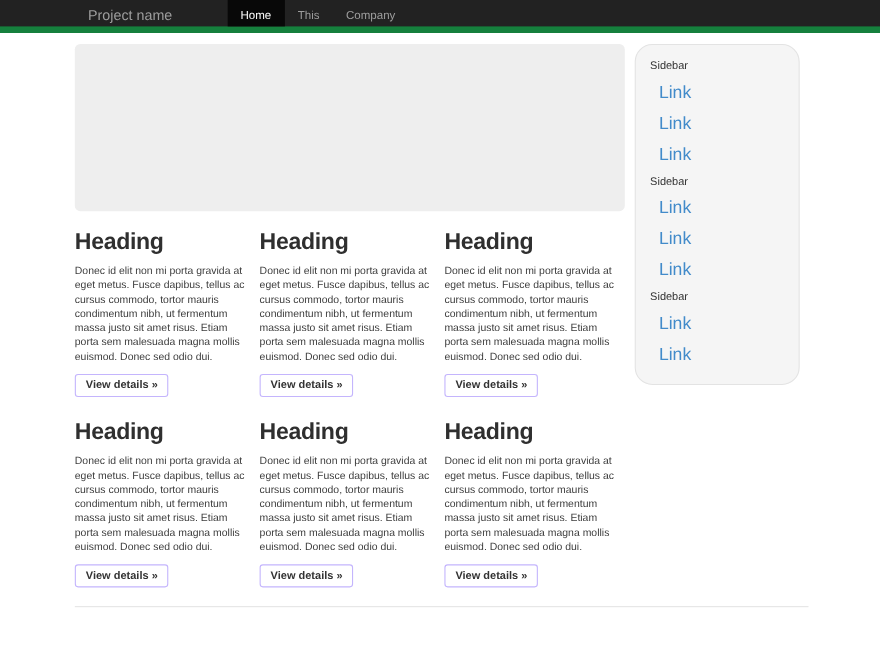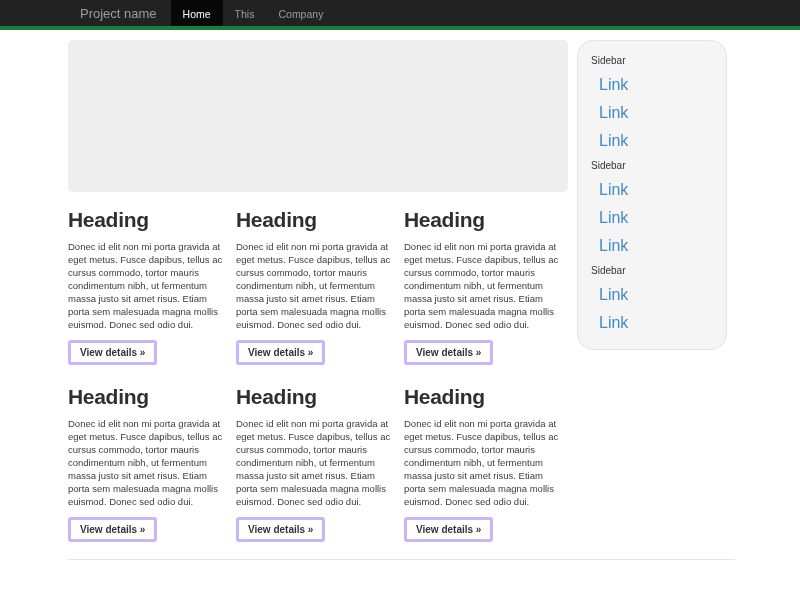--- a/index.html
+++ b/index.html
@@ -9,21 +9,21 @@
     background: #ffffff;
     font-family: "Liberation Sans", "DejaVu Sans", sans-serif;
     color: #333333;
     overflow: hidden;
   }
 
   
   .navbar {
     height: 30px;
     background: #222222;
-    border-bottom: 4px solid #15803d;
+    border-bottom: 6px solid #15803d;
     display: flex;
     align-items: stretch;
     padding-left: 66px;
   }
   .navbar-brand {
     color: #9d9d9d;
     font-size: 13px;
     line-height: 28px;
     padding: 0 14px;
     text-decoration: none;
@@ -33,20 +33,21 @@
     color: #9d9d9d;
     font-size: 10.5px;
     line-height: 28px;
     padding: 0 12px;
     text-decoration: none;
     cursor: pointer;
   }
   .nav-item.active {
     background: #080808;
     color: #ffffff;
+    margin-left: 36px;
   }
 
   
   .page {
     display: flex;
     margin: 10px 65px 0 68px;
     align-items: flex-start;
   }
   .content { flex: 0 0 500px; width: 500px; }
   .sidebar-panel {
@@ -99,21 +100,21 @@
   }
   .card p {
     margin: 0 0 9px;
     font-size: 9.5px;
     line-height: 13px;
     color: #3c3c3c;
   }
   .btn {
     display: inline-block;
     background: #ffffff;
-    border: 3px solid #c4b5fd;
+    border: 1px solid #c4b5fd;
     border-radius: 3px;
     padding: 4px 9px;
     font-size: 10px;
     font-weight: 700;
     color: #333333;
     text-decoration: none;
     cursor: pointer;
   }
 
   

